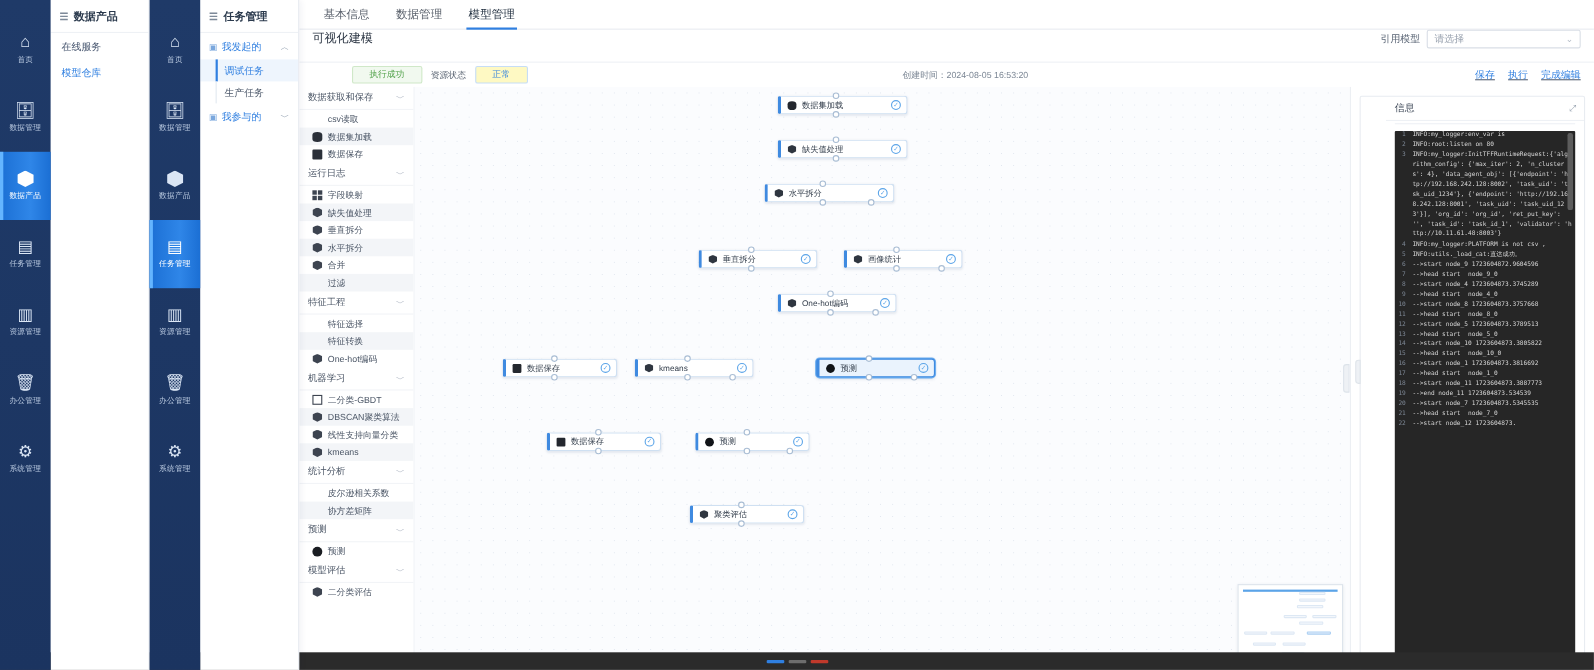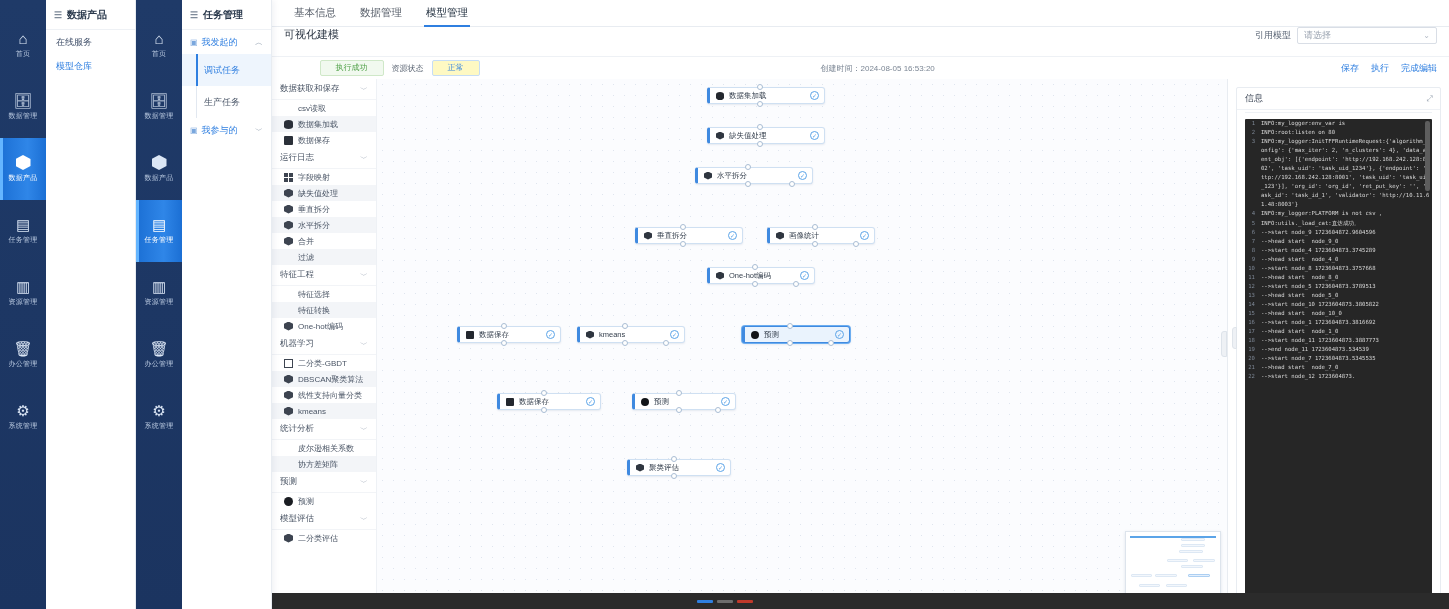--- a/index.html
+++ b/index.html
@@ -65,21 +65,21 @@
     padding: 0 10px; font-size: 9px; color: #41506a; cursor: pointer;
   }
   .p2-link.hl { color: #2f7fe0; }
   .p2-group {
     height: 24px; display: flex; align-items: center; gap: 4px;
     padding: 0 8px; font-size: 9px; color: #2f7fe0; cursor: pointer;
   }
   .p2-group .gi { font-size: 8px; color: #7aa7dd; }
   .p2-group .caret { margin-left: auto; color: #9aa7b6; font-size: 8px; }
   .p2-sub {
-    height: 32px; display: flex; align-items: center;
+    height: 20px; display: flex; align-items: center;
     padding-left: 22px; font-size: 9px; color: #4a5668; cursor: pointer;
     position: relative;
   }
   .p2-sub.sel { background: #eef5fd; color: #2f7fe0; }
   .p2-sub::before {
     content:""; position:absolute; left:14px; top:0; bottom:0; width:1px; background:#e2e8f0;
   }
   .p2-sub.sel::before { background:#2f7fe0; width:2px; }
 
   
@@ -112,21 +112,21 @@
   .selectbox .caret { margin-left: auto; color: #b4bcc7; font-size: 8px; }
 
   .metabar {
     height: 22px; display: flex; align-items: center; gap: 8px;
     padding: 0 12px; font-size: 9px; color: #5a6575; position: relative;
   }
   .badge { border-radius: 2px; padding: 1px 15px; font-size: 8px; line-height: 1.4; }
   .badge.green { color:#52a24a; background:#f1f9ef; border:1px solid #cfe8c8; }
   .badge.blue  { color:#3b87dd; background:#fef9c3; border:1px solid #c6ddf6; }
   .metabar .ctime { position:absolute; left: 50%; transform: translateX(-35%); color:#7b8694; font-size:8px; }
-  .actions { margin-left:auto; display:flex; gap:12px; }
+  .actions { margin-left:auto; display:flex; gap:12px;text-decoration:underline; }
   .actions .act { color:#2f7fe0; font-size:9px; cursor:pointer; }
 
   
   .work { flex: 1 1 auto; display: flex; min-height: 0; position: relative; }
 
   .comptree {
     width: 105px; flex: 0 0 105px; background: #fff;
     border-right: 1px solid #eef1f5; overflow: hidden; position: relative;
   }
   .ct-group {
@@ -205,21 +205,21 @@
     width: 6px; height: 26px; background:#eef1f5; border:1px solid #dde3ea;
     border-radius: 3px 0 0 3px; cursor: col-resize;
   }
 
   
   .infopanel {
     width: 222px; flex: 0 0 222px; background:#fff;
     border-left: 1px solid #e8ecf1; display:flex; flex-direction: column;
     padding: 8px 8px 0 8px;
   }
-  .ip-card { border: 1px solid #e8ecf1; border-radius: 2px; display:flex; flex-direction:column; height: 100%; }
+  .ip-card { border: 1px solid #e8ecf1; border-radius: 2px; display:flex; flex-direction:column; height: 100%; padding-left: 23px; }
   .ip-head {
     height: 22px; display:flex; align-items:center; padding: 0 8px;
     font-size: 9px; color: #3a4454; border-bottom: 1px solid #eef1f5;
   }
   .ip-head .expand { margin-left:auto; color:#9aa5b2; font-size: 8px; letter-spacing:-1px; cursor:pointer; }
   .ip-sec { padding: 8px 8px 4px 8px; font-size: 9px; color: #5a6575; }
   .ip-divider { height:1px; background:#eef1f5; margin: 2px 8px 0 8px; }
   .logbox {
     margin: 6px 8px 0 8px; flex: 1 1 auto;
     background: #262626; color: #d6d6d6; overflow: hidden;

